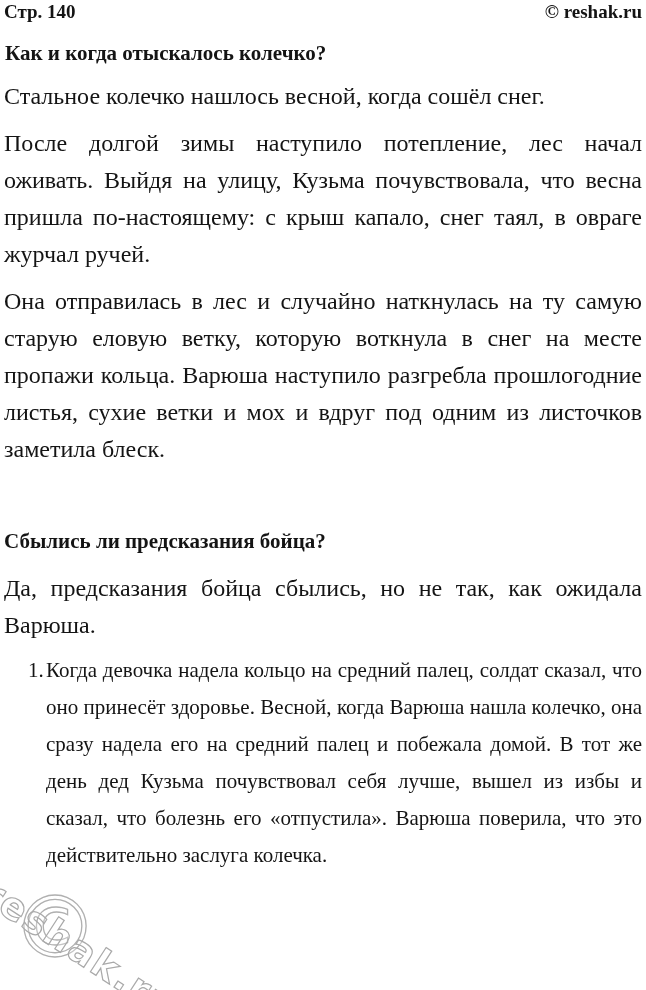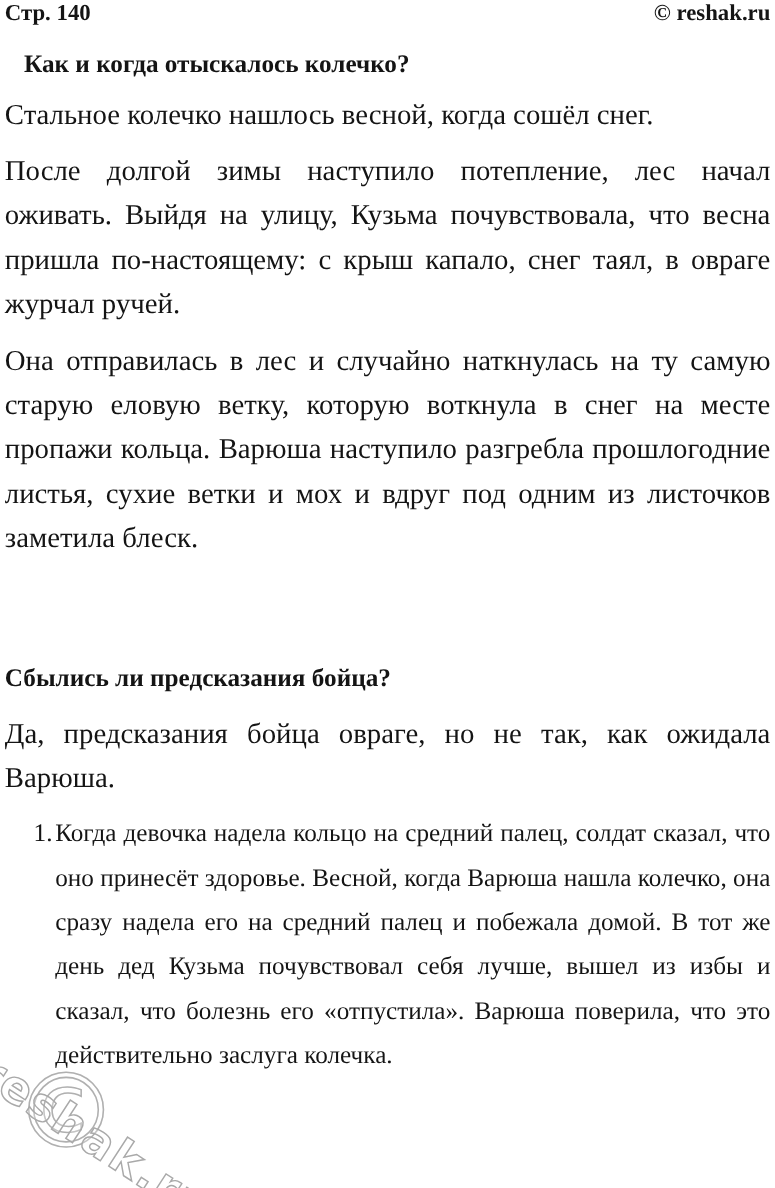--- a/index.html
+++ b/index.html
@@ -23,24 +23,24 @@
     align-items: center;
     font-size: 19px;
     line-height: 24px;
   }
   .page-label { font-weight: bold; }
   .copyright { font-weight: bold; }
   h2.question {
     font-size: 21px;
     font-weight: bold;
     line-height: 26px;
-    margin: 16px 0 12px 16px;
+    margin: 16px 0 12px 1px;
   }
   h2.question.second {
-    margin: 84px 0 16px 0;
+    margin: 60px 0 16px 0;
   }
   p.answer {
     font-size: 24px;
     line-height: 37px;
     text-align: justify;
     margin: 0 0 10px 0;
   }
   p.answer.tight { margin-bottom: 8px; }
   ol.answer-list {
     list-style: none;
@@ -101,21 +101,21 @@
   </div>
 
   <h2 class="question">Как и когда отыскалось колечко?</h2>
 
   <p class="answer">Стальное колечко нашлось весной, когда сошёл снег.</p>
   <p class="answer">После долгой зимы наступило потепление, лес начал оживать. Выйдя на улицу, Кузьма почувствовала, что весна пришла по-настоящему: с крыш капало, снег таял, в овраге журчал ручей.</p>
   <p class="answer tight">Она отправилась в лес и случайно наткнулась на ту самую старую еловую ветку, которую воткнула в снег на месте пропажи кольца. Варюша наступило разгребла прошлогодние листья, сухие ветки и мох и вдруг под одним из листочков заметила блеск.</p>
 
   <h2 class="question second">Сбылись ли предсказания бойца?</h2>
 
-  <p class="answer tight">Да, предсказания бойца овраге, но не так, как ожидала Варюша.</p>
+  <p class="answer tight">Да, предсказания бойца сбылись, но не так, как ожидала Варюша.</p>
 
   <ol class="answer-list">
     <li>
       <span class="li-number">1.</span>
       <span>Когда девочка надела кольцо на средний палец, солдат сказал, что оно принесёт здоровье. Весной, когда Варюша нашла колечко, она сразу надела его на средний палец и побежала домой. В тот же день дед Кузьма почувствовал себя лучше, вышел из избы и сказал, что болезнь его «отпустила». Варюша поверила, что это действительно заслуга колечка.</span>
     </li>
   </ol>
 
 </div>
 

